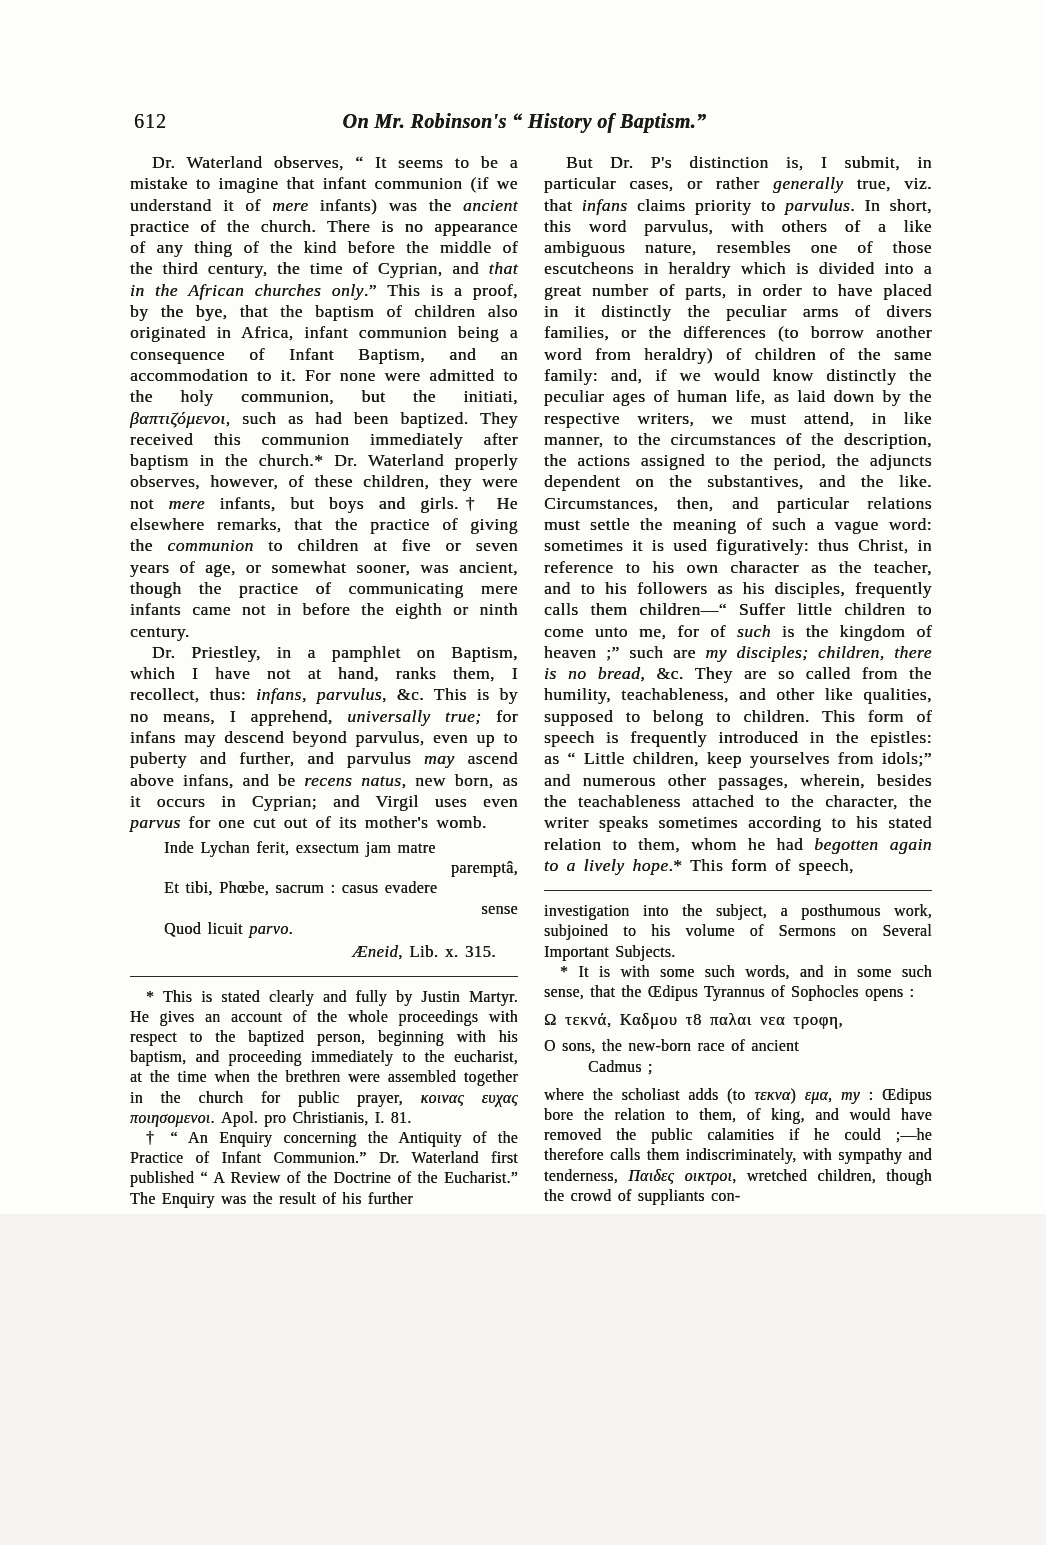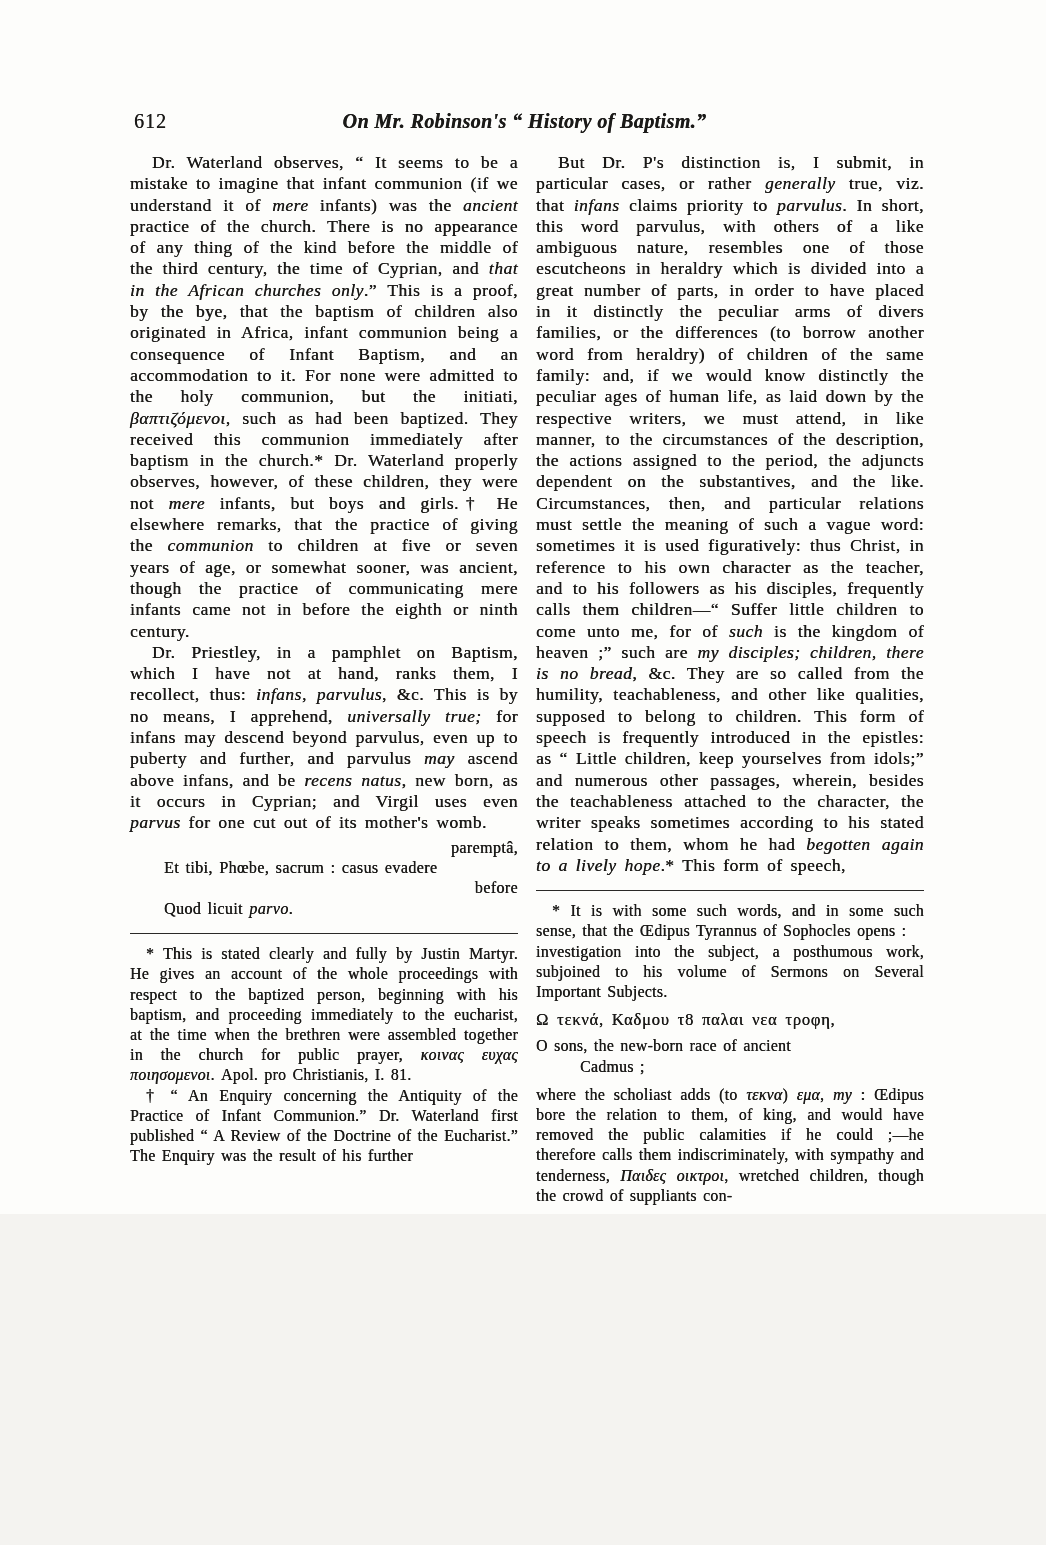--- a/index.html
+++ b/index.html
@@ -41,21 +41,21 @@
     font-style: italic;
     font-weight: bold;
     letter-spacing: 0.4px;
   }
   .columns {
     position: absolute;
     top: 152px;
     left: 130px;
     width: 794px;
     display: flex;
-    gap: 18px;
+    gap: 26px;
   }
   .col {
     width: 388px;
     flex: 0 0 388px;
   }
   .body-para {
     margin: 0;
     font-size: 17.5px;
     line-height: 21.3px;
     text-align: justify;
@@ -124,42 +124,44 @@
     <span class="running-title">On Mr. Robinson's “ History of Baptism.”</span>
   </header>
 
   <div class="columns">
 
     <section class="col">
       <p class="body-para">Dr. Waterland observes, “ It seems to be a mistake to imagine that infant communion (if we understand it of <i>mere</i> infants) was the <i>ancient</i> practice of the church. There is no appearance of any thing of the kind before the middle of the third century, the time of Cyprian, and <i>that in the African churches only</i>.” This is a proof, by the bye, that the baptism of children also originated in Africa, infant communion being a consequence of Infant Baptism, and an accommodation to it. For none were admitted to the holy communion, but the initiati, <i>βαπτιζόμενοι</i>, such as had been baptized. They received this communion immediately after baptism in the church.* Dr. Waterland properly observes, however, of these children, they were not <i>mere</i> infants, but boys and girls.† He elsewhere remarks, that the practice of giving the <i>communion</i> to children at five or seven years of age, or somewhat sooner, was ancient, though the practice of communicating mere infants came not in before the eighth or ninth century.</p>
       <p class="body-para">Dr. Priestley, in a pamphlet on Baptism, which I have not at hand, ranks them, I recollect, thus: <i>infans, parvulus</i>, &amp;c. This is by no means, I apprehend, <i>universally true;</i> for infans may descend beyond parvulus, even up to puberty and further, and parvulus <i>may</i> ascend above infans, and be <i>recens natus</i>, new born, as it occurs in Cyprian; and Virgil uses even <i>parvus</i> for one cut out of its mother's womb.</p>
 
       <div class="verse">
+        <div class="verse-line">Inde Lychan ferit, exsectum jam matre</div>
         <div class="verse-line cont">paremptâ,</div>
         <div class="verse-line">Et tibi, Phœbe, sacrum : casus evadere</div>
-        <div class="verse-line cont">before</div>
+        <div class="verse-line cont">sense</div>
         <div class="verse-line">Quod licuit <i>parvo</i>.</div>
       </div>
+      <div class="attribution"><i>Æneid</i>, Lib. x. 315.</div>
 
       <hr class="fn-rule">
 
       <div class="footnotes">
         <p class="footnote-para indented">* This is stated clearly and fully by Justin Martyr. He gives an account of the whole proceedings with respect to the baptized person, beginning with his baptism, and proceeding immediately to the eucharist, at the time when the brethren were assembled together in the church for public prayer, <i>κοινας ευχας ποιησομενοι</i>. Apol. pro Christianis, I. 81.</p>
         <p class="footnote-para indented">† “ An Enquiry concerning the Antiquity of the Practice of Infant Communion.” Dr. Waterland first published “ A Review of the Doctrine of the Eucharist.” The Enquiry was the result of his further</p>
       </div>
     </section>
 
     <section class="col">
       <p class="body-para">But Dr. P's distinction is, I submit, in particular cases, or rather <i>generally</i> true, viz. that <i>infans</i> claims priority to <i>parvulus</i>. In short, this word parvulus, with others of a like ambiguous nature, resembles one of those escutcheons in heraldry which is divided into a great number of parts, in order to have placed in it distinctly the peculiar arms of divers families, or the differences (to borrow another word from heraldry) of children of the same family: and, if we would know distinctly the peculiar ages of human life, as laid down by the respective writers, we must attend, in like manner, to the circumstances of the description, the actions assigned to the period, the adjuncts dependent on the substantives, and the like. Circumstances, then, and particular relations must settle the meaning of such a vague word: sometimes it is used figuratively: thus Christ, in reference to his own character as the teacher, and to his followers as his disciples, frequently calls them children—“ Suffer little children to come unto me, for of <i>such</i> is the kingdom of heaven ;” such are <i>my disciples; children, there is no bread</i>, &amp;c. They are so called from the humility, teachableness, and other like qualities, supposed to belong to children. This form of speech is frequently introduced in the epistles: as “ Little children, keep yourselves from idols;” and numerous other passages, wherein, besides the teachableness attached to the character, the writer speaks sometimes according to his stated relation to them, whom he had <i>begotten again to a lively hope</i>.* This form of speech,</p>
 
       <hr class="fn-rule">
 
       <div class="footnotes">
+        <p class="footnote-para flush">investigation into the subject, a posthumous work, subjoined to his volume of Sermons on Several Important Subjects.</p>
         <p class="footnote-para indented">* It is with some such words, and in some such sense, that the Œdipus Tyrannus of Sophocles opens :</p>
-        <p class="footnote-para flush">investigation into the subject, a posthumous work, subjoined to his volume of Sermons on Several Important Subjects.</p>
 
         <div class="greek-line">Ω τεκνά, Καδμου τ8 παλαι νεα τροφη,</div>
 
         <div class="translation-block">
           <div class="translation-line">O sons, the new-born race of ancient</div>
           <div class="translation-line cont">Cadmus ;</div>
         </div>
 
         <p class="footnote-para flush">where the scholiast adds (to <i>τεκνα</i>) <i>εμα</i>, <i>my</i> : Œdipus bore the relation to them, of king, and would have removed the public calamities if he could ;—he therefore calls them indiscriminately, with sympathy and tenderness, <i>Παιδες οικτροι</i>, wretched children, though the crowd of suppliants con-</p>
       </div>

